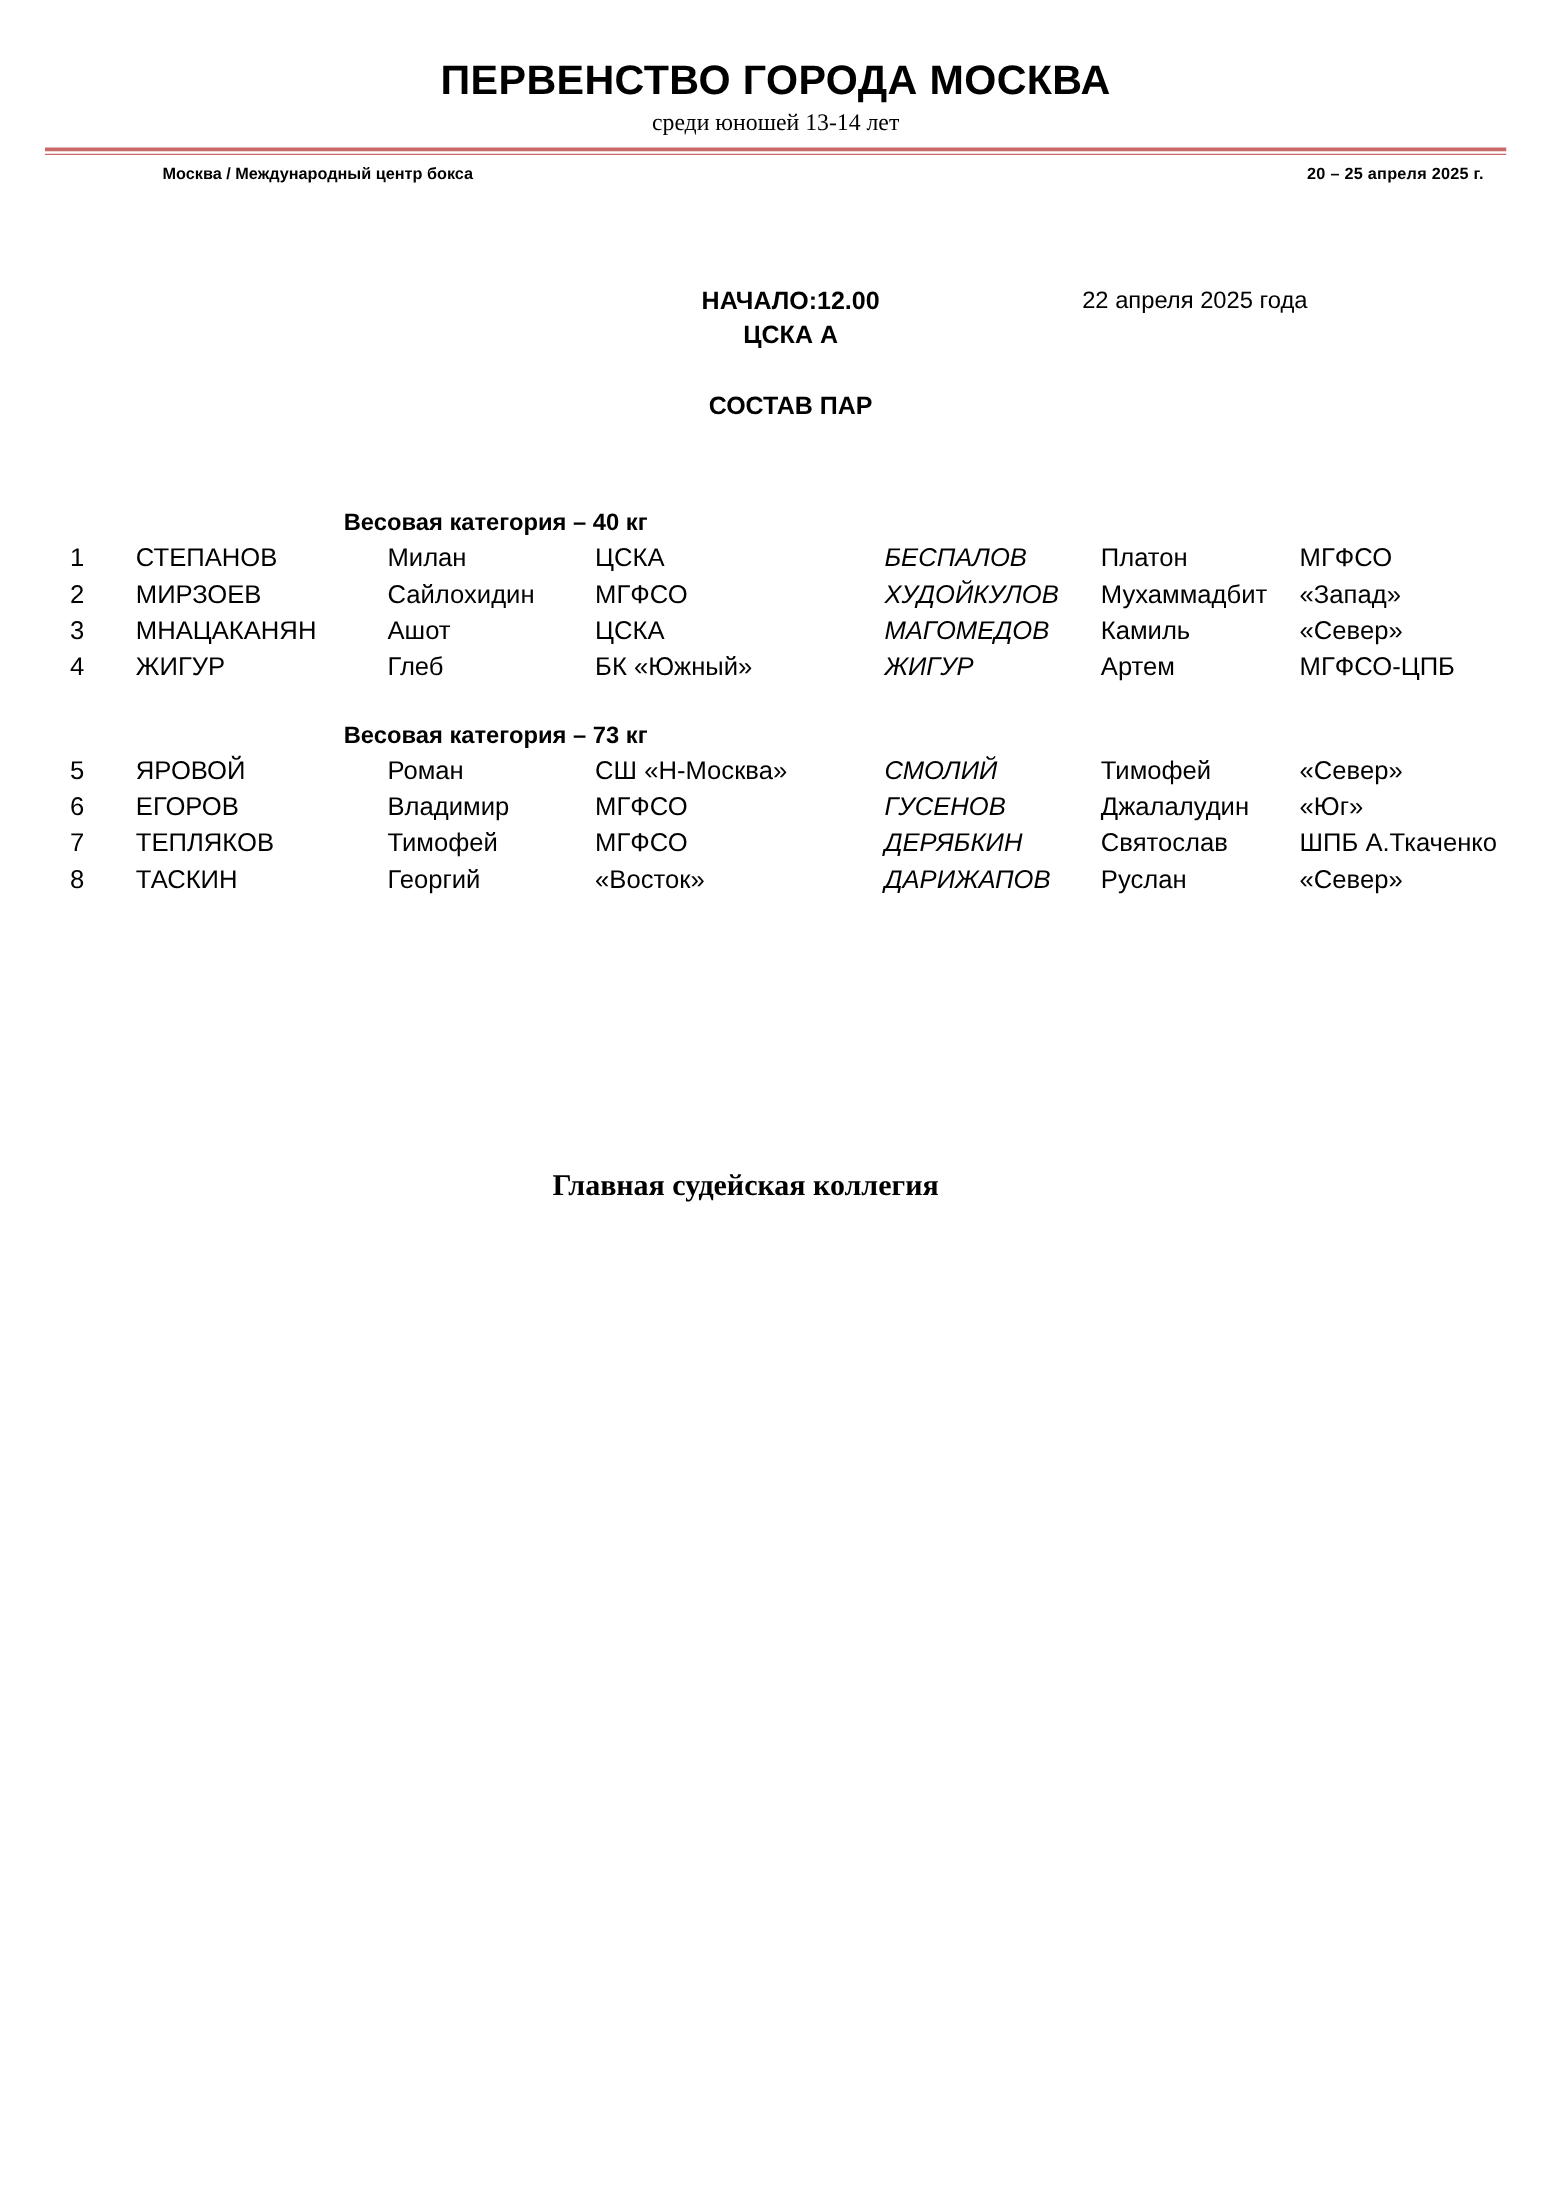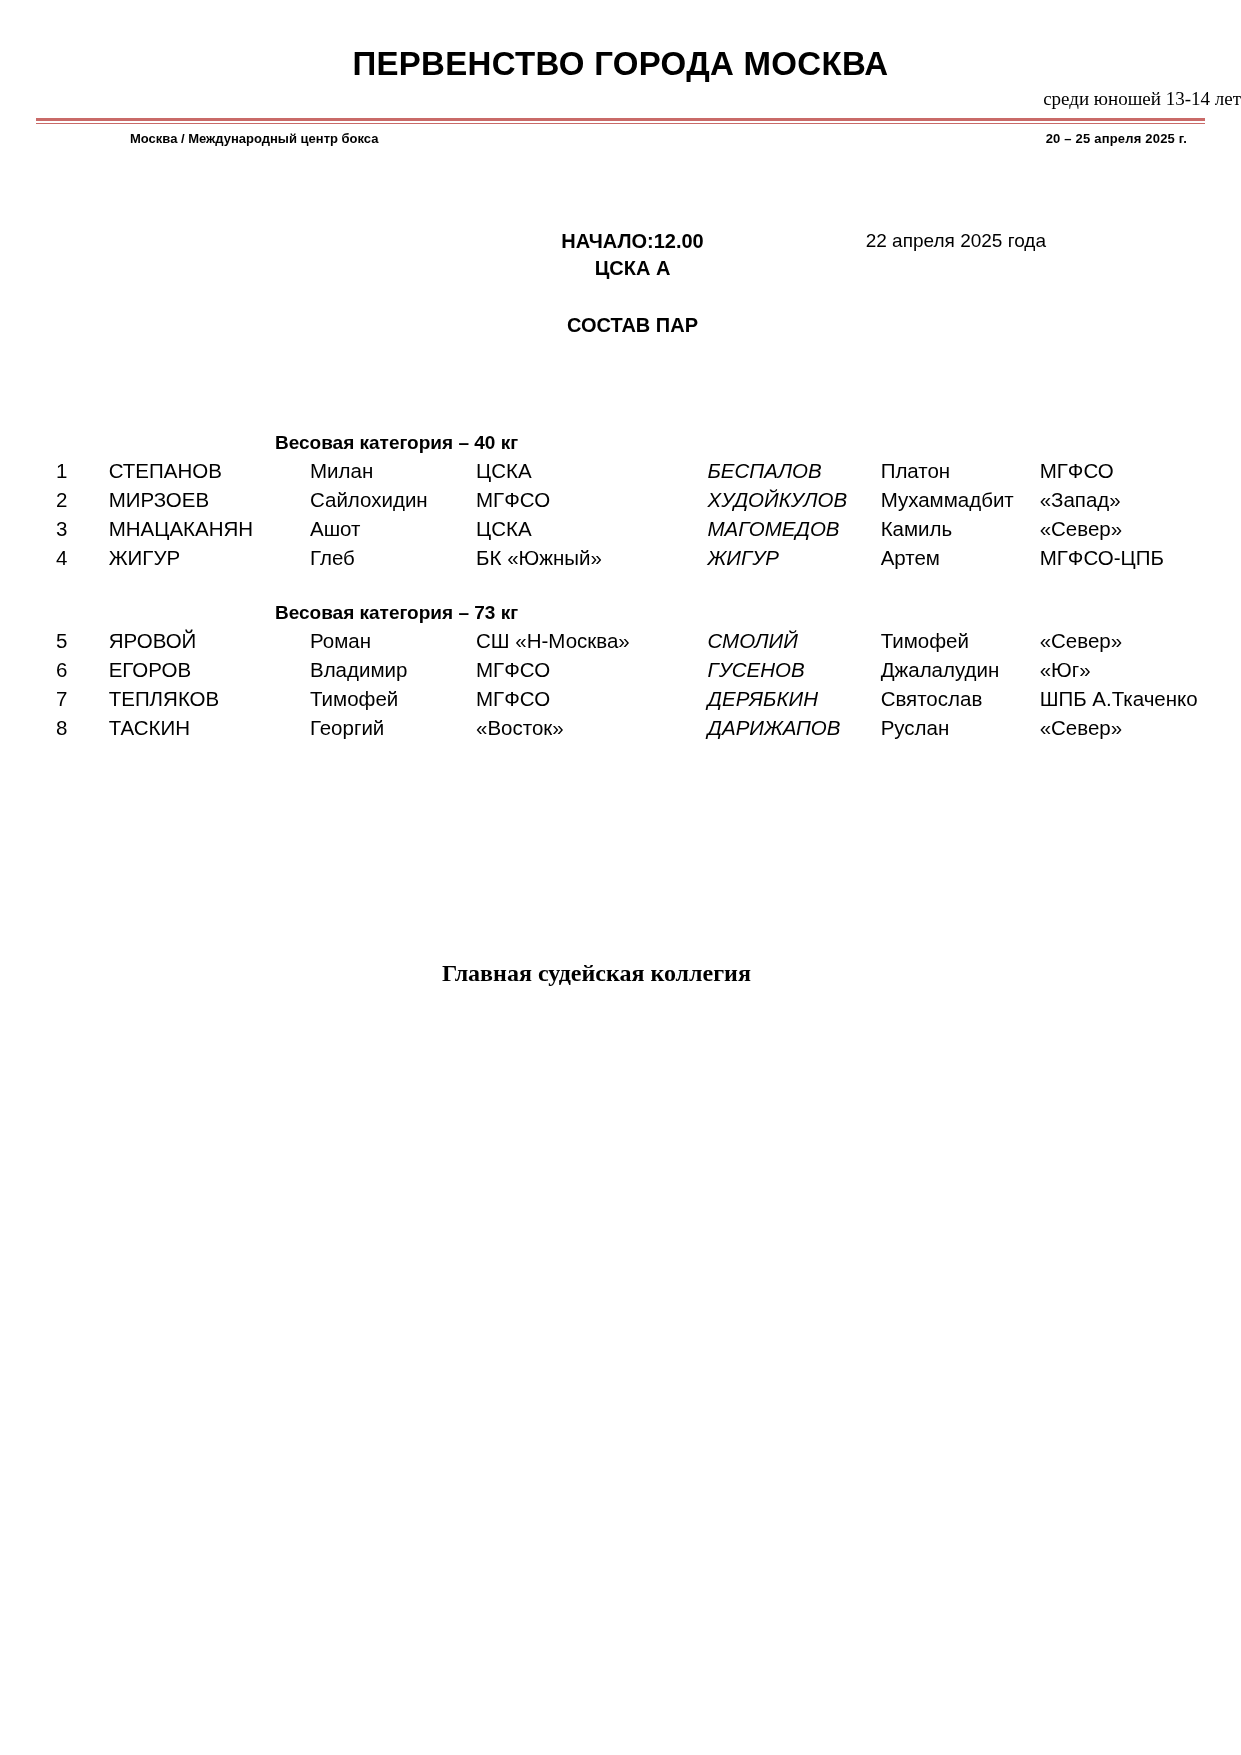--- a/index.html
+++ b/index.html
@@ -25,21 +25,21 @@
   .main-title {
     text-align: center;
     font-family: "Liberation Sans", sans-serif;
     font-weight: bold;
     font-size: 33px;
     letter-spacing: 0.3px;
     line-height: 1.1;
     color: #000000;
   }
   .sub-title {
-    text-align: right;
+    text-align: center;
     font-family: "Liberation Serif", serif;
     font-size: 19px;
     margin-top: 6px;
     color: #000000;
   }
 
   .rule-wrap {
     margin-top: 8px;
     padding: 0 36px;
   }
@@ -94,21 +94,21 @@
   }
   .sostav {
     text-align: center;
     font-weight: bold;
     font-size: 20px;
     margin-top: 32px;
   }
 
   
   .bouts {
-    margin-top: 84px;
+    margin-top: 60px;
   }
   .cat-head {
     text-align: center;
     font-weight: bold;
     font-size: 19px;
     margin-bottom: 2px;
     padding-right: 448px;
   }
   .cat-block + .cat-block { margin-top: 30px; }
 

